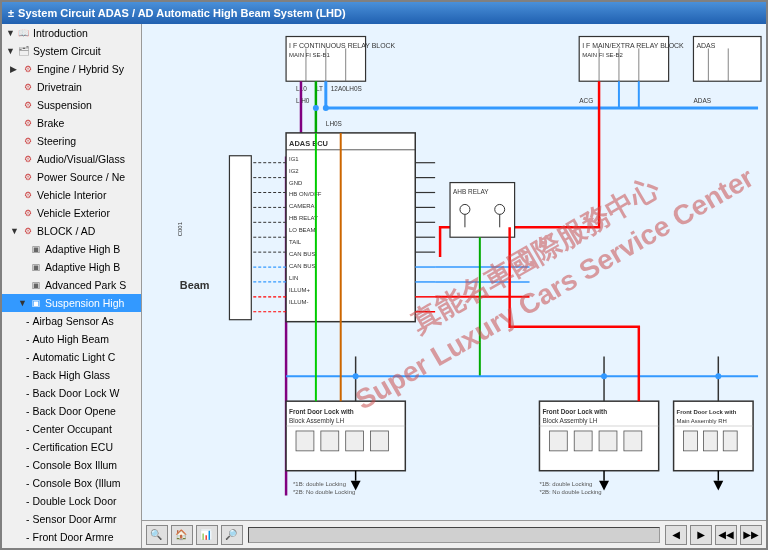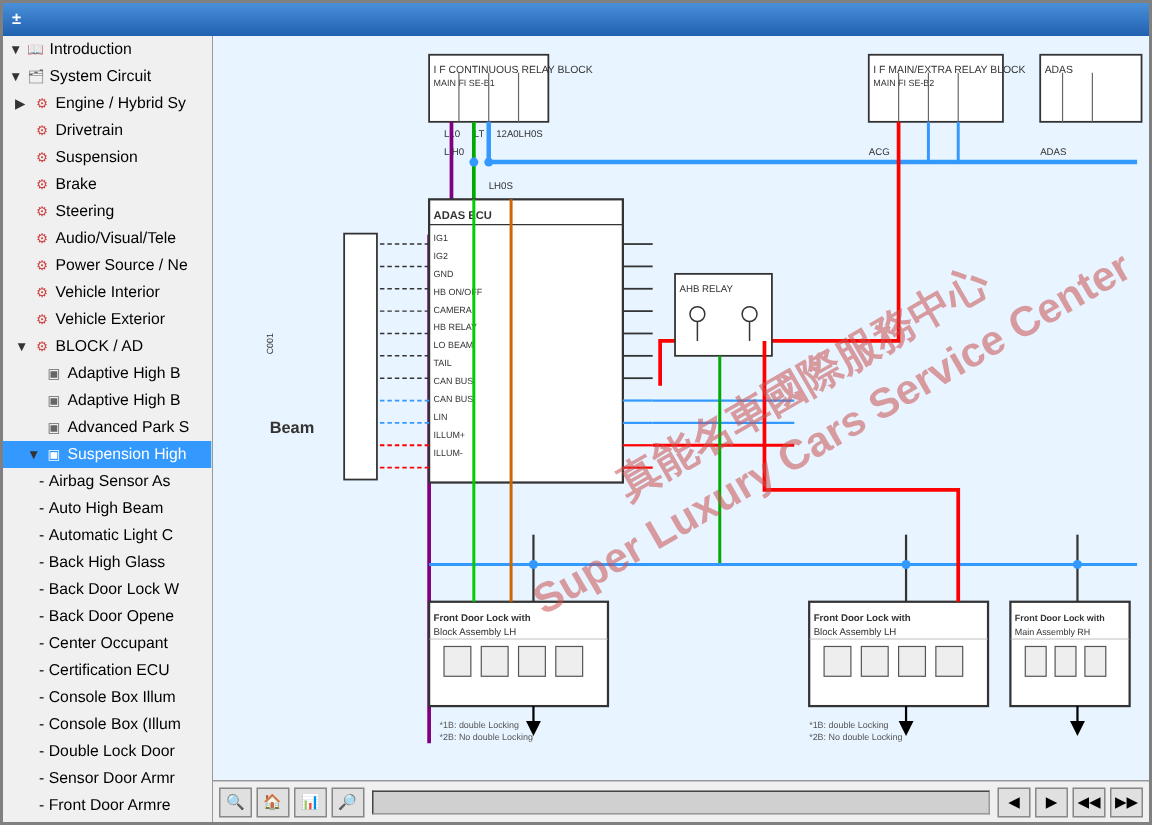--- a/index.html
+++ b/index.html
@@ -167,20 +167,21 @@
     .sidebar-scroll::-webkit-scrollbar-track { background: #f0f0f0; }
     .sidebar-scroll::-webkit-scrollbar-thumb { background: #aaa; border: 1px solid #888; }
   </style>
 </head>
 <body>
 
 <div class="main-window">
 
   <div class="title-bar">
     <span style="margin-right:4px;">±</span>
+    <span>System Circuit  ADAS / AD  Automatic High Beam System (LHD)</span>
   </div>
 
   <div class="content-area">
 
     <div class="sidebar">
       <div class="sidebar-scroll">
 
         <div class="sidebar-item indent-0">
           <span class="tree-expand">▼</span>
           <span class="icon icon-book">📖</span>
@@ -219,21 +220,21 @@
 
         <div class="sidebar-item indent-1">
           <span class="tree-expand"> </span>
           <span class="icon icon-gear">⚙</span>
           <span>Steering</span>
         </div>
 
         <div class="sidebar-item indent-1">
           <span class="tree-expand"> </span>
           <span class="icon icon-gear">⚙</span>
-          <span>Audio/Visual/Tele</span>
+          <span>Audio/Visual/Glass</span>
         </div>
 
         <div class="sidebar-item indent-1">
           <span class="tree-expand"> </span>
           <span class="icon icon-gear">⚙</span>
           <span>Power Source / Ne</span>
         </div>
 
         <div class="sidebar-item indent-1">
           <span class="tree-expand"> </span>

